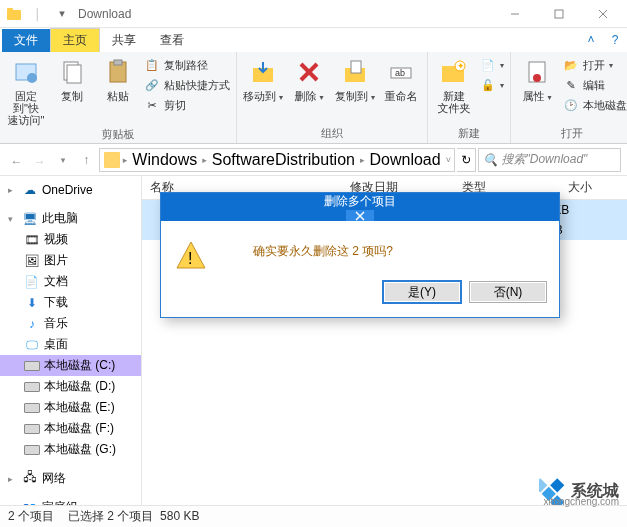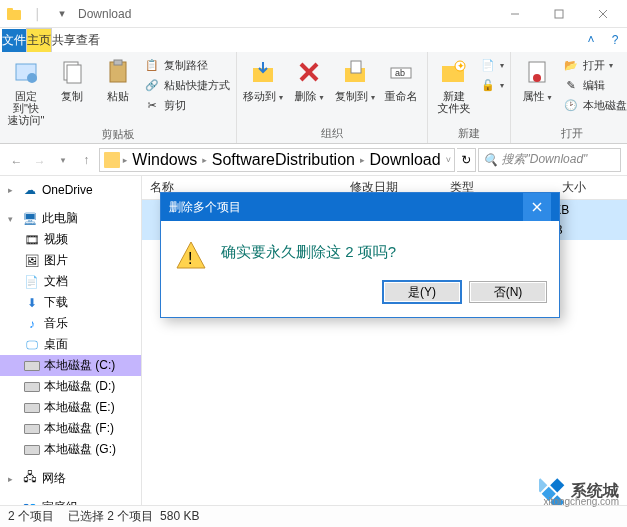--- a/index.html
+++ b/index.html
@@ -8,21 +8,21 @@
   
   .titlebar { height: 28px; background: #fff; display: flex; align-items: center; padding: 0 2px; border-bottom: 1px solid #e5e5e5; }
   .tb-icon { width: 16px; height: 16px; margin: 0 4px; display: inline-flex; align-items: center; justify-content: center; font-size: 11px; }
   .tb-title { margin-left: 4px; color: #666; font-size: 12px; }
   .tb-spacer { flex: 1; }
   .tb-btn { width: 44px; height: 28px; display: flex; align-items: center; justify-content: center; color: #888; }
   .tb-btn svg { width: 10px; height: 10px; }
 
   
   .ribbon-tabs { height: 24px; display: flex; align-items: flex-end; background: #fff; padding-left: 2px; }
-  .rtab { padding: 3px 0; font-size: 12px; color: #333; }
+  .rtab { padding: 3px 12px; font-size: 12px; color: #333; }
   .rtab.file { background: #1979ca; color: #fff; }
   .rtab.active { border: 1px solid #d0d0d0; border-bottom: none; background: #fde047; }
   .rtab-spacer { flex: 1; }
   .rtab-help { width: 24px; height: 24px; display: flex; align-items: center; justify-content: center; color: #1979ca; }
 
   
   .ribbon { height: 92px; background: #f5f6f7; border-bottom: 1px solid #d0d0d0; display: flex; }
   .rgroup { display: flex; flex-direction: column; padding: 2px 4px 0 4px; border-right: 1px solid #e0e0e0; }
   .rgroup-body { flex: 1; display: flex; align-items: flex-start; gap: 2px; }
   .rgroup-label { text-align: center; font-size: 11px; color: #666; padding: 1px 0 2px; }
@@ -52,38 +52,38 @@
   .tnode.child { padding-left: 24px; }
   .tnode.sel { background: #c4b5fd; }
   .tnode .ic { width: 16px; height: 16px; display: flex; align-items: center; justify-content: center; }
   .tnode .exp { width: 10px; color: #888; font-size: 9px; }
 
   .list { flex: 1; display: flex; flex-direction: column; overflow: hidden; position: relative; }
   .cols { height: 24px; display: flex; align-items: center; border-bottom: 1px solid #e5e5e5; font-size: 12px; color: #333; }
   .col { padding: 0 8px; border-right: 1px solid transparent; }
   .col.name { width: 200px; }
   .col.date { width: 100px; }
-  .col.type { width: 80px; }
+  .col.type { width: 80px; margin-left: 12px; }
   .col.size { flex: 1; text-align: center; }
   .row { display: flex; align-items: center; height: 20px; font-size: 12px; }
   .row.sel { background: #cde8ff; }
   .row .c { padding: 0 8px; }
   .row .c.name { width: 200px; }
   .row .c.date { width: 100px; }
   .row .c.type { width: 80px; }
   .row .c.size { flex: 1; text-align: left; padding-right: 40px; }
 
   
   .dialog { position: absolute; left: 160px; top: 192px; width: 400px; background: #fff; border: 1px solid #2b7cd3; box-shadow: 4px 4px 12px rgba(0,0,0,0.25); }
-  .dlg-title { height: 28px; background: #0f6fd0; color: #fff; display: flex; align-items: center; padding: 0 8px; font-size: 12px; }
+  .dlg-title { height: 28px; background: #0f6fd0; color: #fff; display: flex; align-items: center; padding: 0 8px; font-size: 12px; flex-direction: column; }
   .dlg-title .sp { flex: 1; }
   .dlg-close { width: 28px; height: 28px; background: #2e8ae6; display: flex; align-items: center; justify-content: center; color: #fff; }
   .dlg-body { padding: 18px 14px 10px 14px; display: flex; gap: 14px; align-items: flex-start; }
   .dlg-ic { width: 32px; height: 32px; }
-  .dlg-msg { font-size: 15px; color: #0f766e; padding-top: 4px; }
+  .dlg-msg { font-size: 12px; color: #a16207; padding-top: 4px; margin-left: 32px; }
   .dlg-btns { display: flex; justify-content: flex-end; gap: 8px; padding: 0 12px 14px 12px; }
   .dlg-btn { min-width: 78px; height: 22px; border: 1px solid #adadad; background: #e1e1e1; font-size: 12px; display: flex; align-items: center; justify-content: center; box-shadow: inset 0 0 0 1px #fff; }
   .dlg-btn.focus { border: 1px solid #2b7cd3; outline: 1px solid #2b7cd3; }
 
   
   .status { height: 22px; border-top: 1px solid #e5e5e5; display: flex; align-items: center; padding: 0 8px; font-size: 12px; color: #333; gap: 14px; background: #fdfdfd; }
   .status .sp { flex:1; }
 
   
   .wm { position: absolute; right: 8px; bottom: 22px; display: flex; align-items: center; gap: 4px; font-size: 16px; color: #4a4a4a; }

